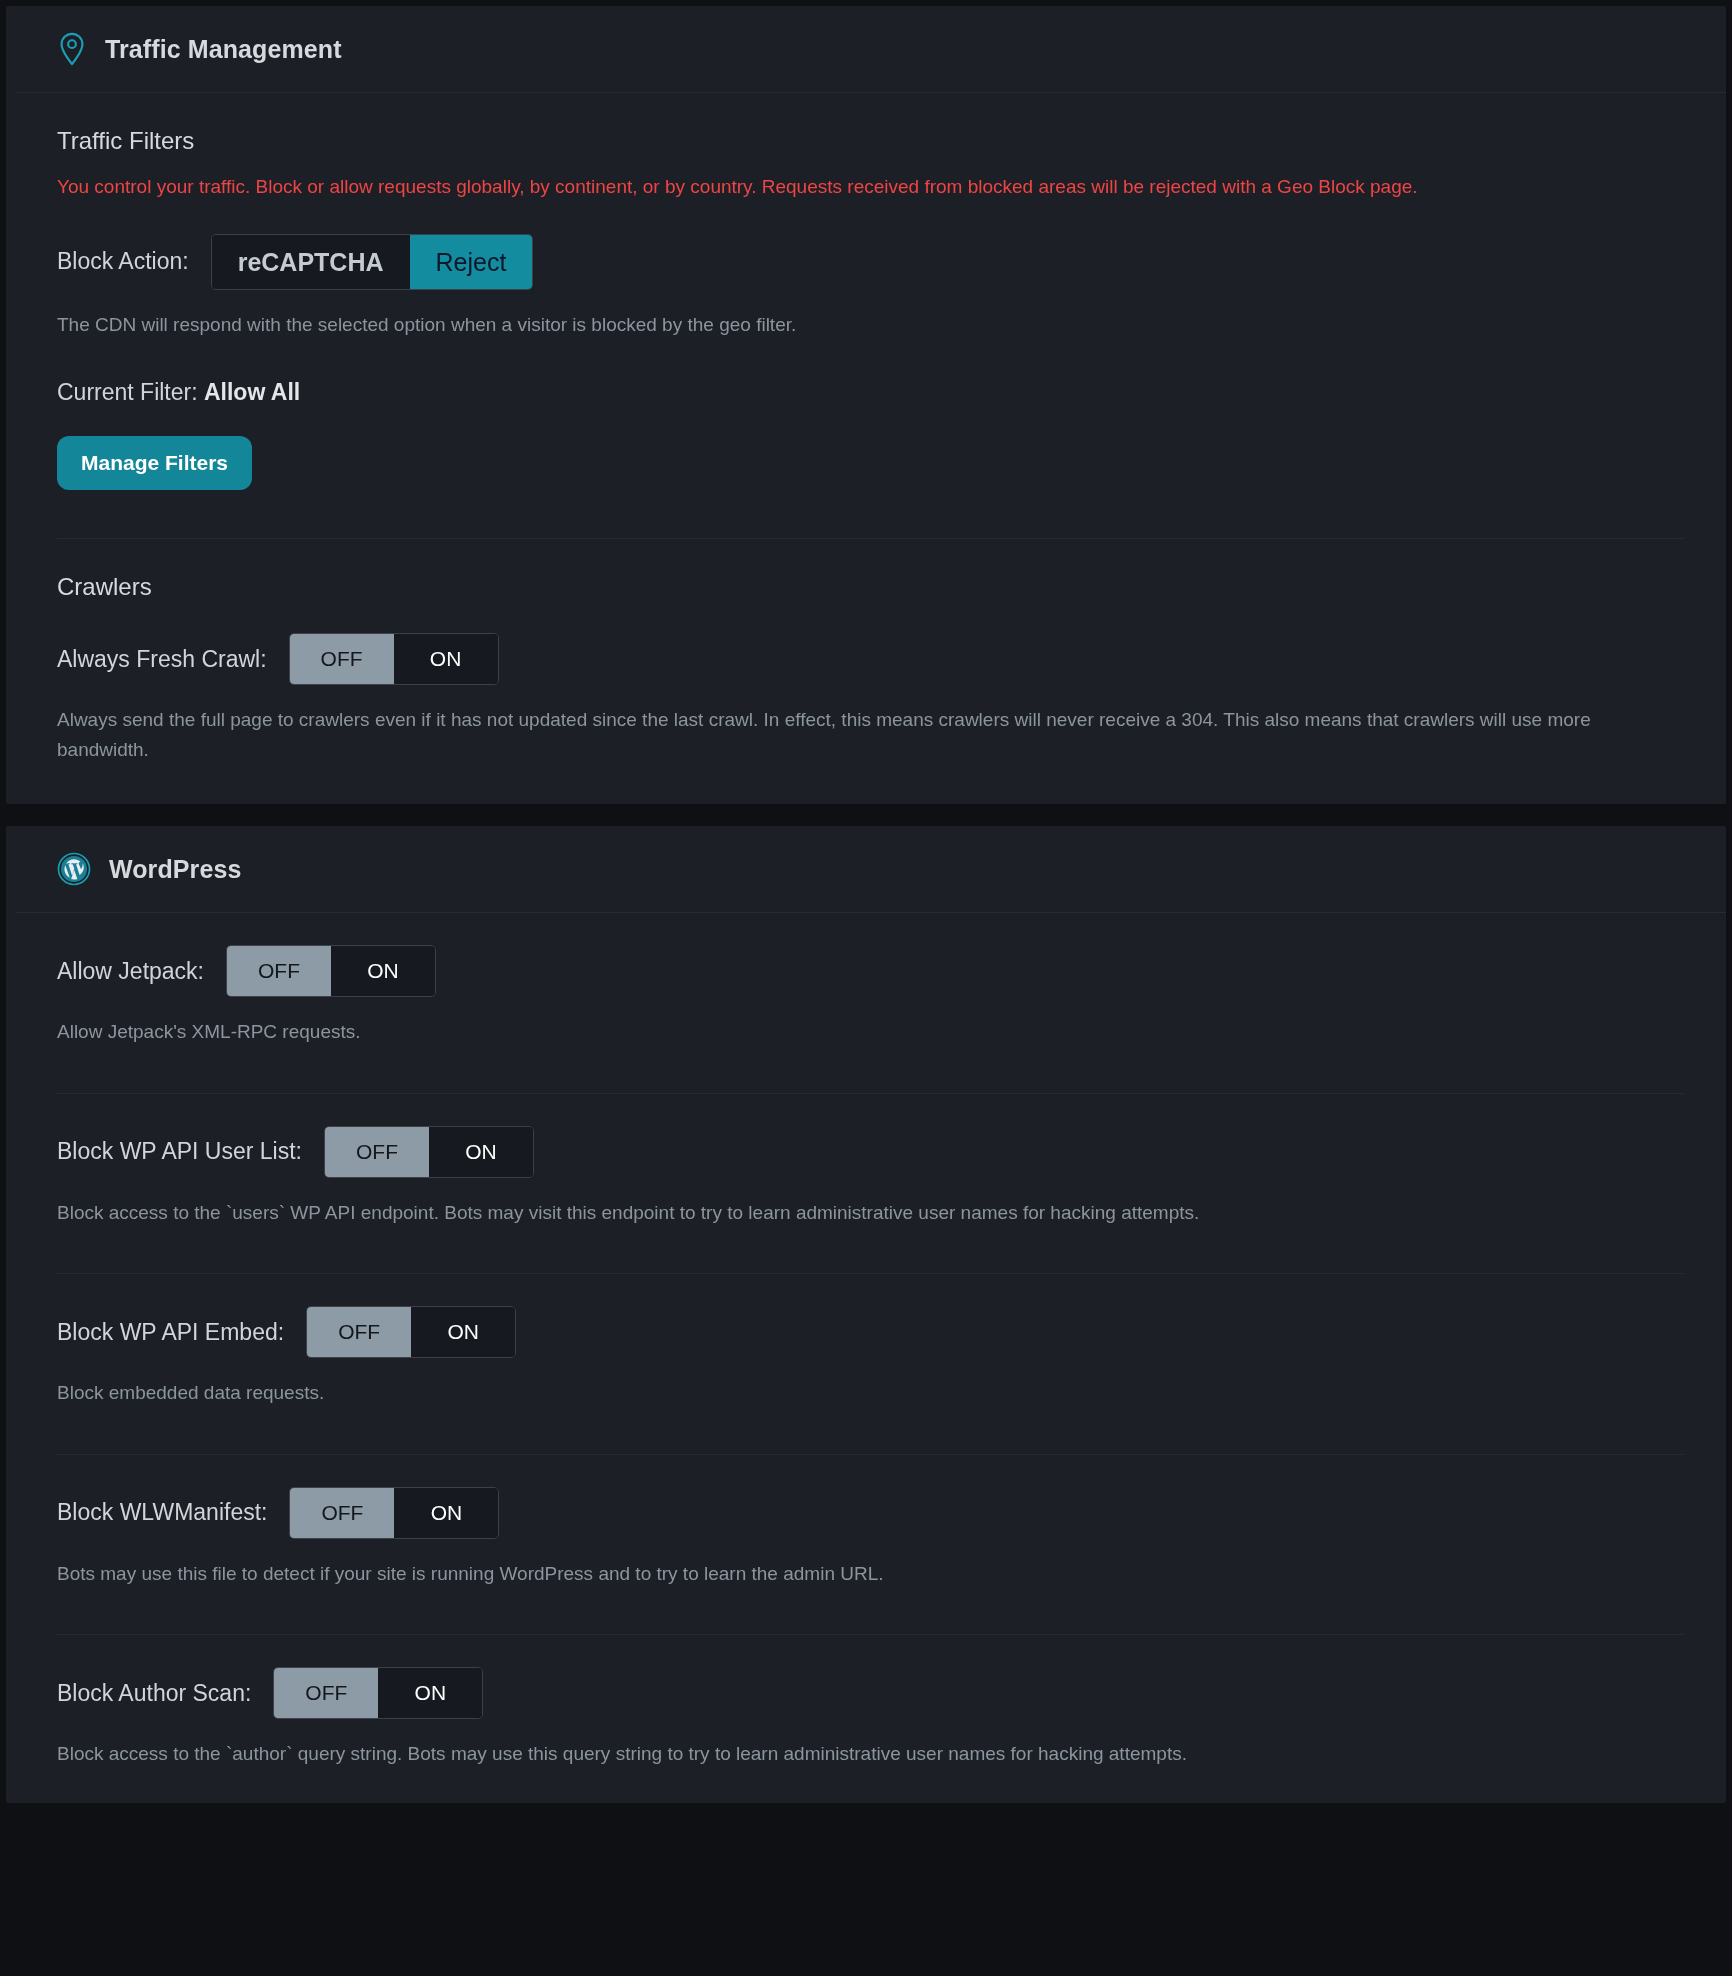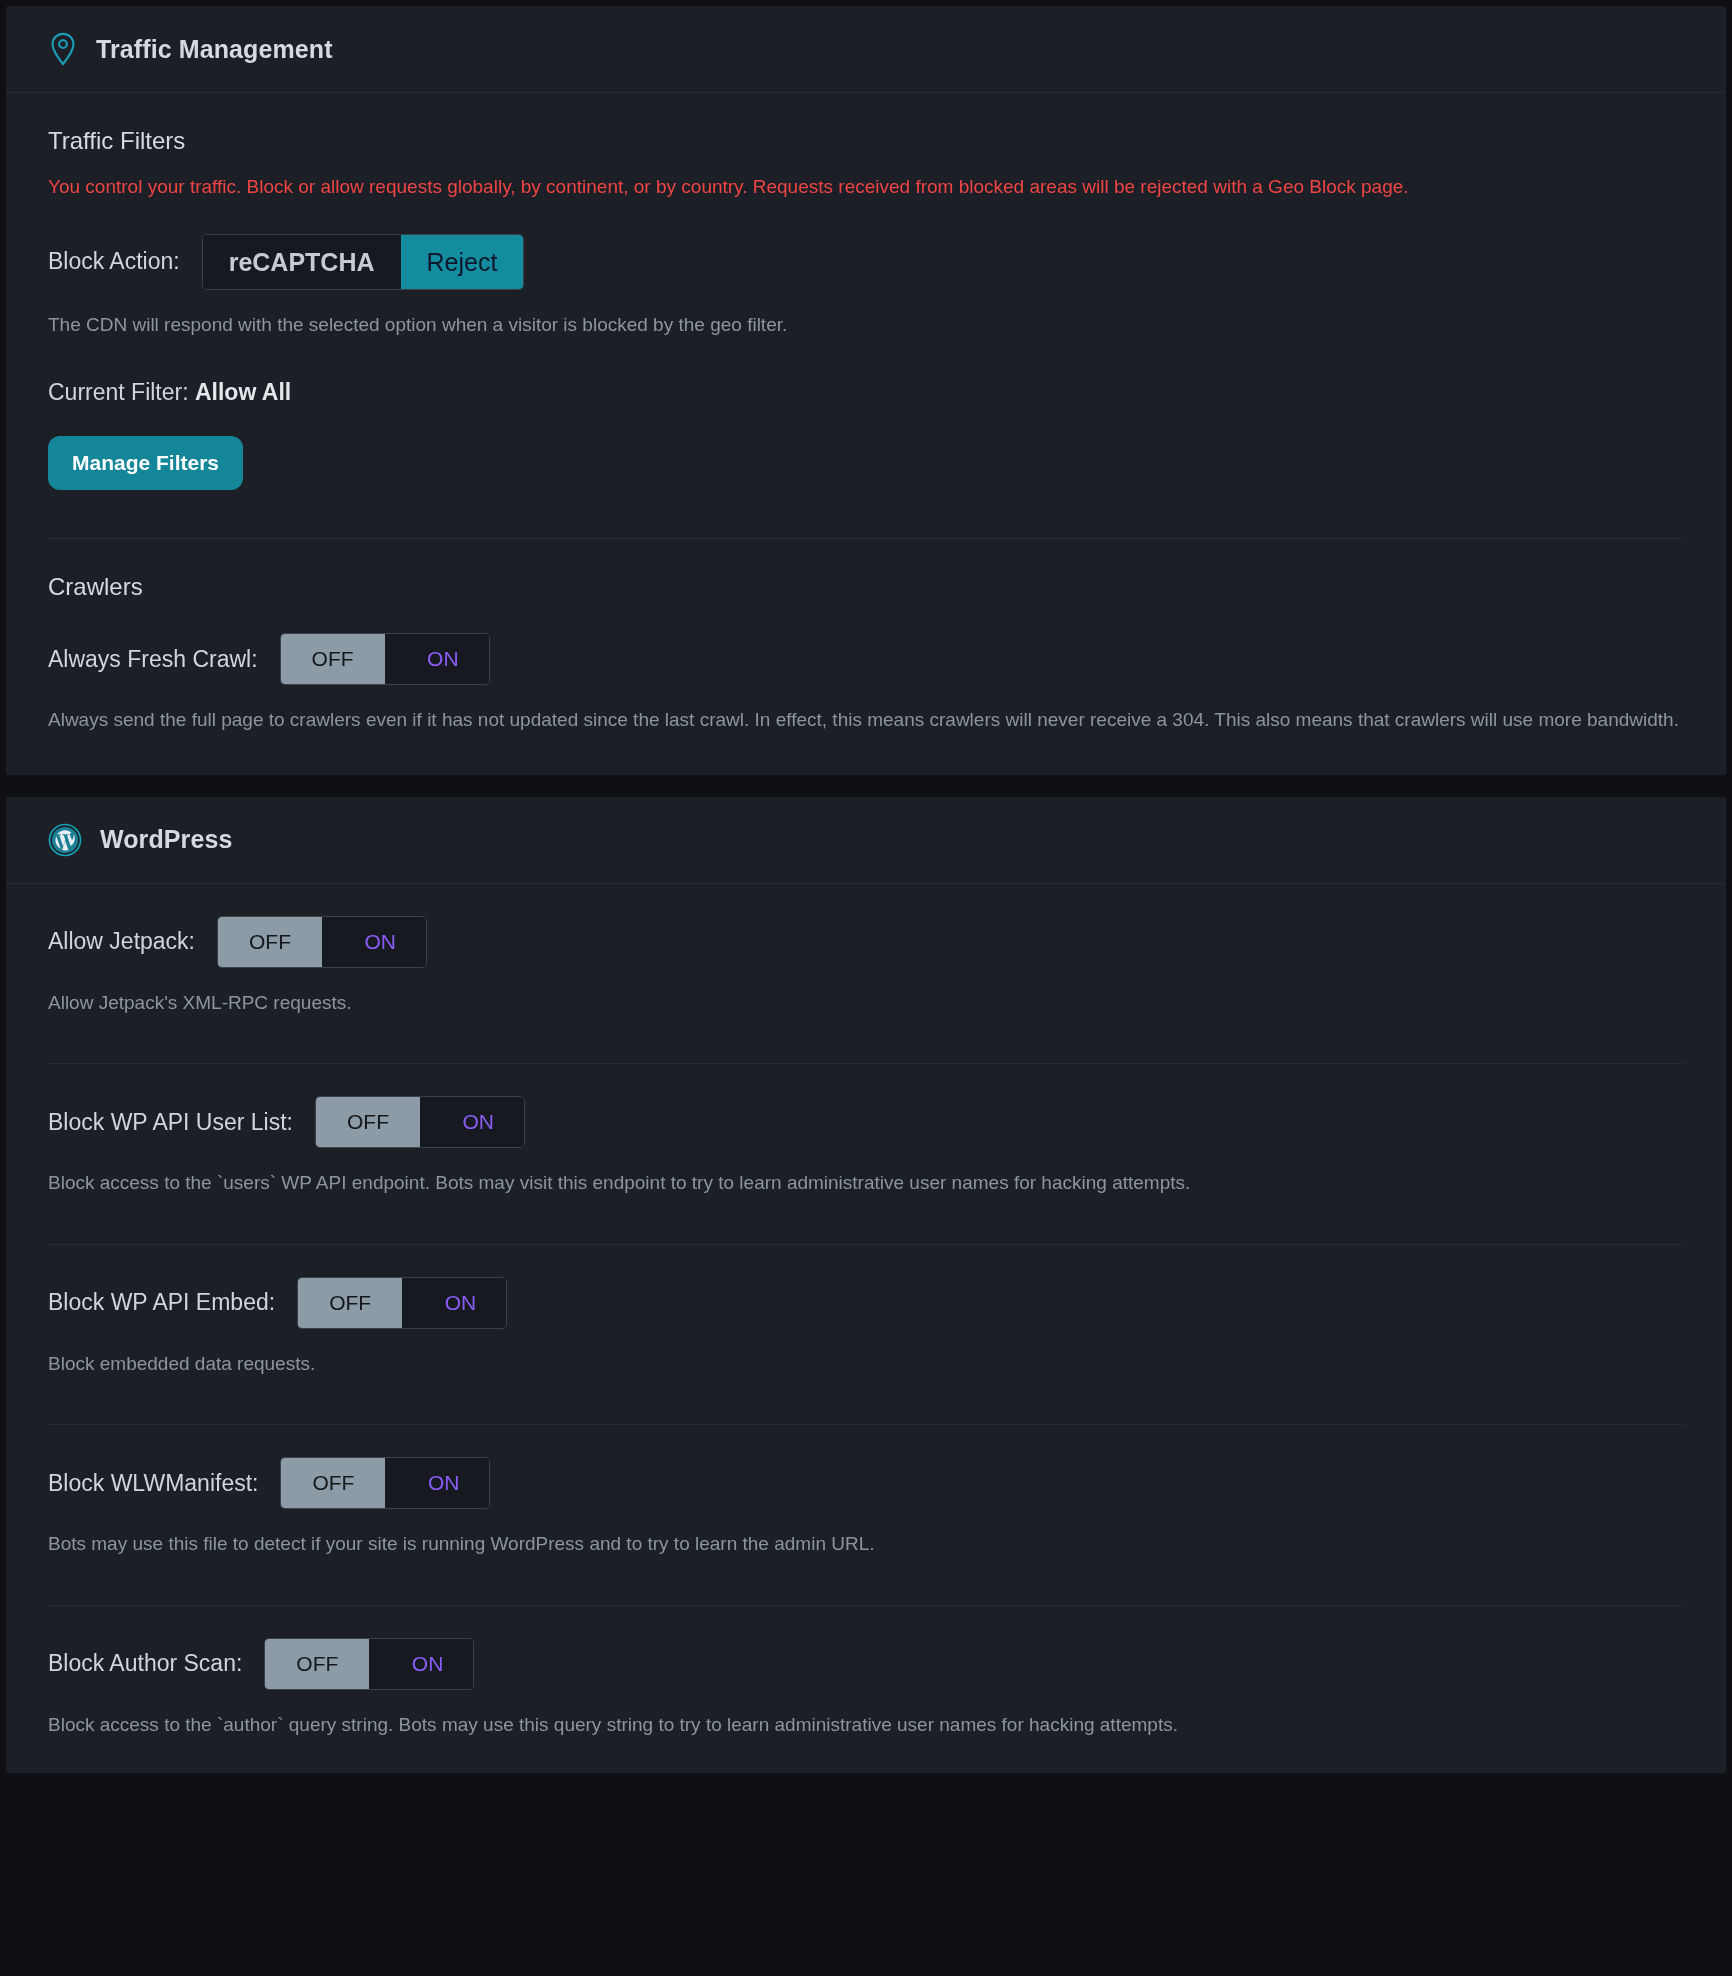--- a/index.html
+++ b/index.html
@@ -20,20 +20,21 @@
     display: flex;
     flex-direction: column;
     gap: 22px;
   }
 
   
   .panel {
     background: #1c2026;
     width: 100%;
     border-radius: 2px;
+    padding-left: 9px;
   }
 
   .panel-header {
     display: flex;
     align-items: center;
     gap: 18px;
     padding: 26px 40px 26px 42px;
     border-bottom: 1px solid #272c33;
   }
 
@@ -100,21 +101,21 @@
     font-weight: bold;
     padding: 14px 30px;
     min-width: 104px;
     text-align: center;
     cursor: pointer;
     user-select: none;
     line-height: 1.05;
   }
 
   .seg.off-state { background: #161a20; color: #c8ced4; font-weight: normal; }
-  .seg.on-state  { background: #161a20; color: #8b5cf6; font-weight: normal; text-align: right; }
+  .seg.on-state  { background: #161a20; color: #ffffff; font-weight: normal; }
 
   .seg.selected-grey { background: #8d9ba6; color: #14171c; font-weight: normal; }
   .seg.selected-teal { background: #148ca0; color: #0f172a; font-weight: normal; }
 
   
   .segmented.block-action .seg { padding: 14px 26px; font-size: 25px; }
   .segmented.block-action .seg:first-child { color: #c5cbd1; font-weight: bold; }
 
   
   .btn-primary {

